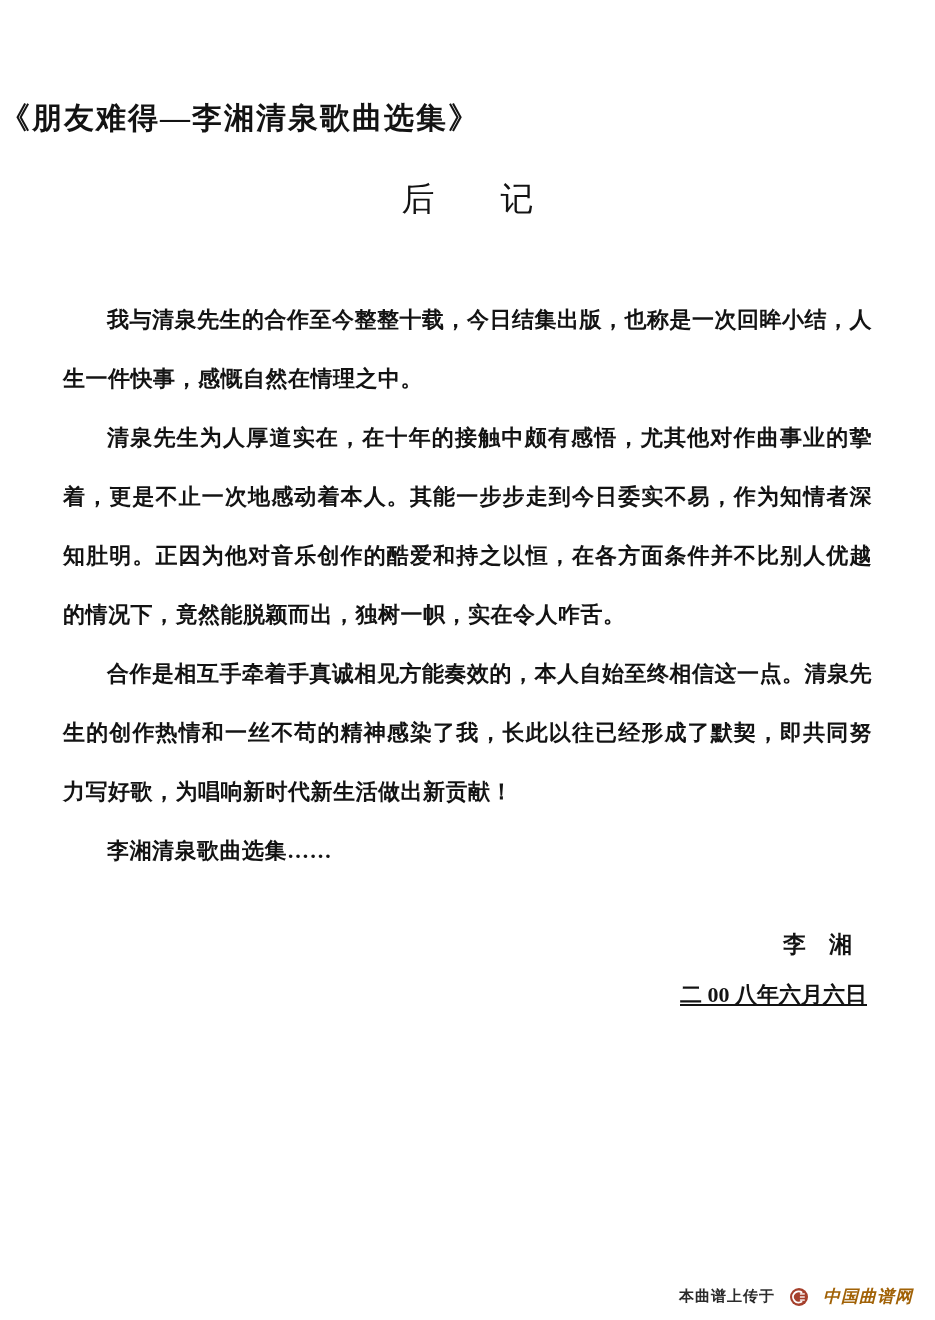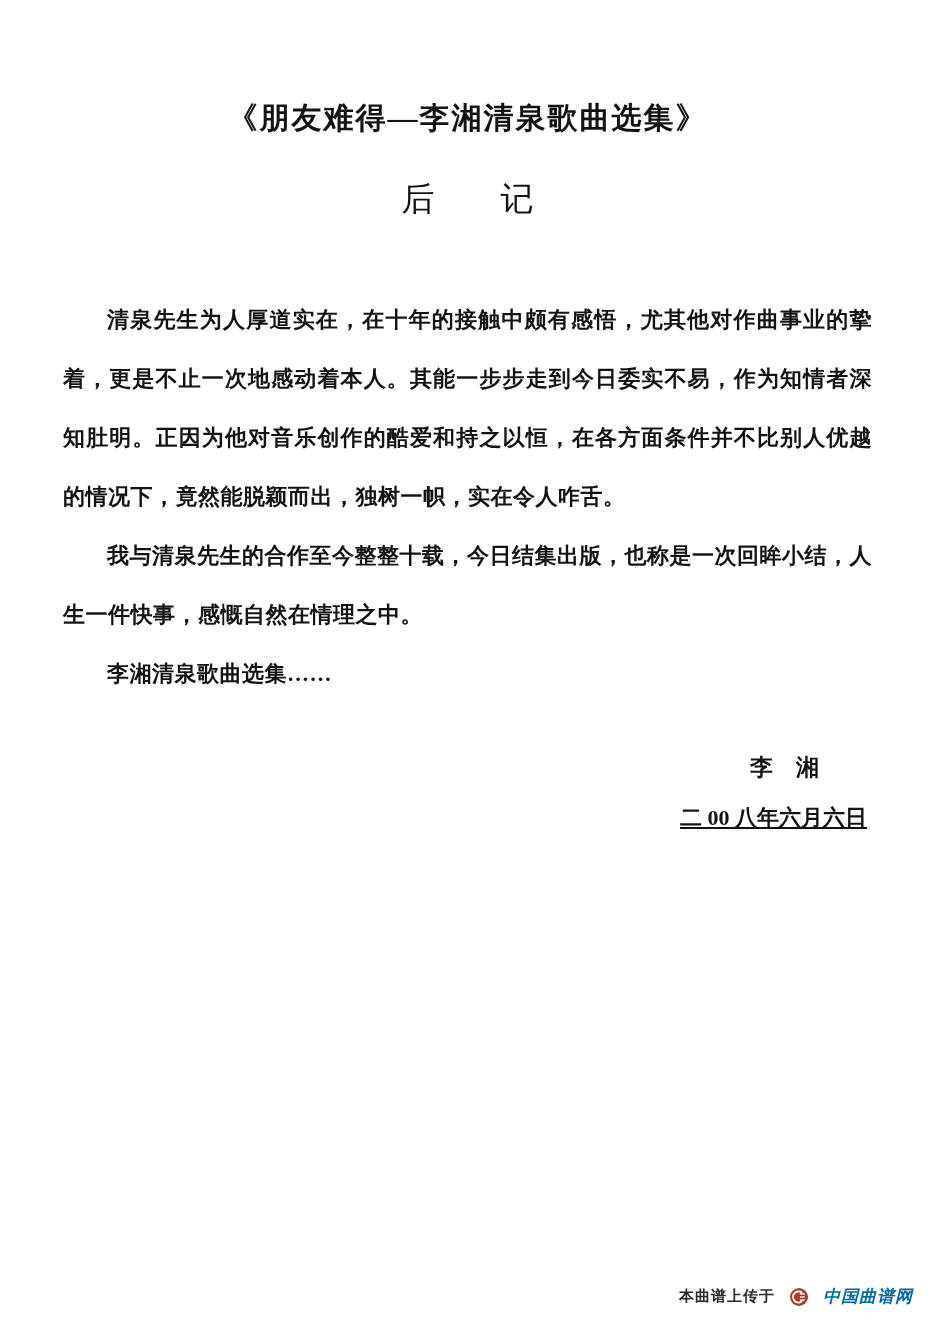--- a/index.html
+++ b/index.html
@@ -8,21 +8,21 @@
     width: 935px;
     height: 1320px;
     margin: 0 auto;
     background: #ffffff;
     overflow: hidden;
     font-family: "Liberation Serif", "DejaVu Serif", serif;
     color: #131313;
   }
   .title {
     margin: 100px 0 17px 0;
-    text-align: center;
+    text-align: left;
     font-size: 30px;
     font-weight: bold;
     letter-spacing: 2px;
     line-height: 1.2;
   }
   .subtitle {
     margin: 44px 0 0 0;
     text-align: center;
     font-size: 33px;
     font-weight: normal;
@@ -35,21 +35,21 @@
     line-height: 59px;
     text-align: justify;
     letter-spacing: 0.5px;
   }
   .bodytext p {
     margin: 0;
     text-indent: 2em;
   }
   .sig-name {
     margin-top: 50px;
-    padding-right: 116px;
+    padding-right: 83px;
     text-align: right;
     font-size: 23px;
     font-weight: bold;
     line-height: 30px;
   }
   .sig-date {
     margin-top: 20px;
     padding-right: 68px;
     text-align: right;
     font-size: 22px;
@@ -74,36 +74,37 @@
   }
   .wm-logo {
     display: inline-flex;
     width: 18px;
     height: 18px;
   }
   .wm-site {
     font-size: 17px;
     font-weight: bold;
     font-style: italic;
-    color: #0369a1;
+    color: #a16207;
     letter-spacing: 1px;
   }
 </style>
 </head>
 <body>
 
 <div class="page">
 
   <h1 class="title">《朋友难得—李湘清泉歌曲选集》</h1>
 
   <h2 class="subtitle">后　　记</h2>
 
   <div class="bodytext">
+    <p>我与清泉先生的合作至今整整十载，今日结集出版，也称是一次回眸小结，人生一件快事，感慨自然在情理之中。</p>
     <p>清泉先生为人厚道实在，在十年的接触中颇有感悟，尤其他对作曲事业的挚着，更是不止一次地感动着本人。其能一步步走到今日委实不易，作为知情者深知肚明。正因为他对音乐创作的酷爱和持之以恒，在各方面条件并不比别人优越的情况下，竟然能脱颖而出，独树一帜，实在令人咋舌。</p>
-    <p>我与清泉先生的合作至今整整十载，今日结集出版，也称是一次回眸小结，人生一件快事，感慨自然在情理之中。</p>
+    <p>合作是相互手牵着手真诚相见方能奏效的，本人自始至终相信这一点。清泉先生的创作热情和一丝不苟的精神感染了我，长此以往已经形成了默契，即共同努力写好歌，为唱响新时代新生活做出新贡献！</p>
     <p>李湘清泉歌曲选集……</p>
   </div>
 
   <div class="sig-name">李　湘</div>
 
   <div class="sig-date">二 00 八年六月六日</div>
 
   <div class="watermark">
     <span class="wm-prefix">本曲谱上传于</span>
     <span class="wm-logo">

